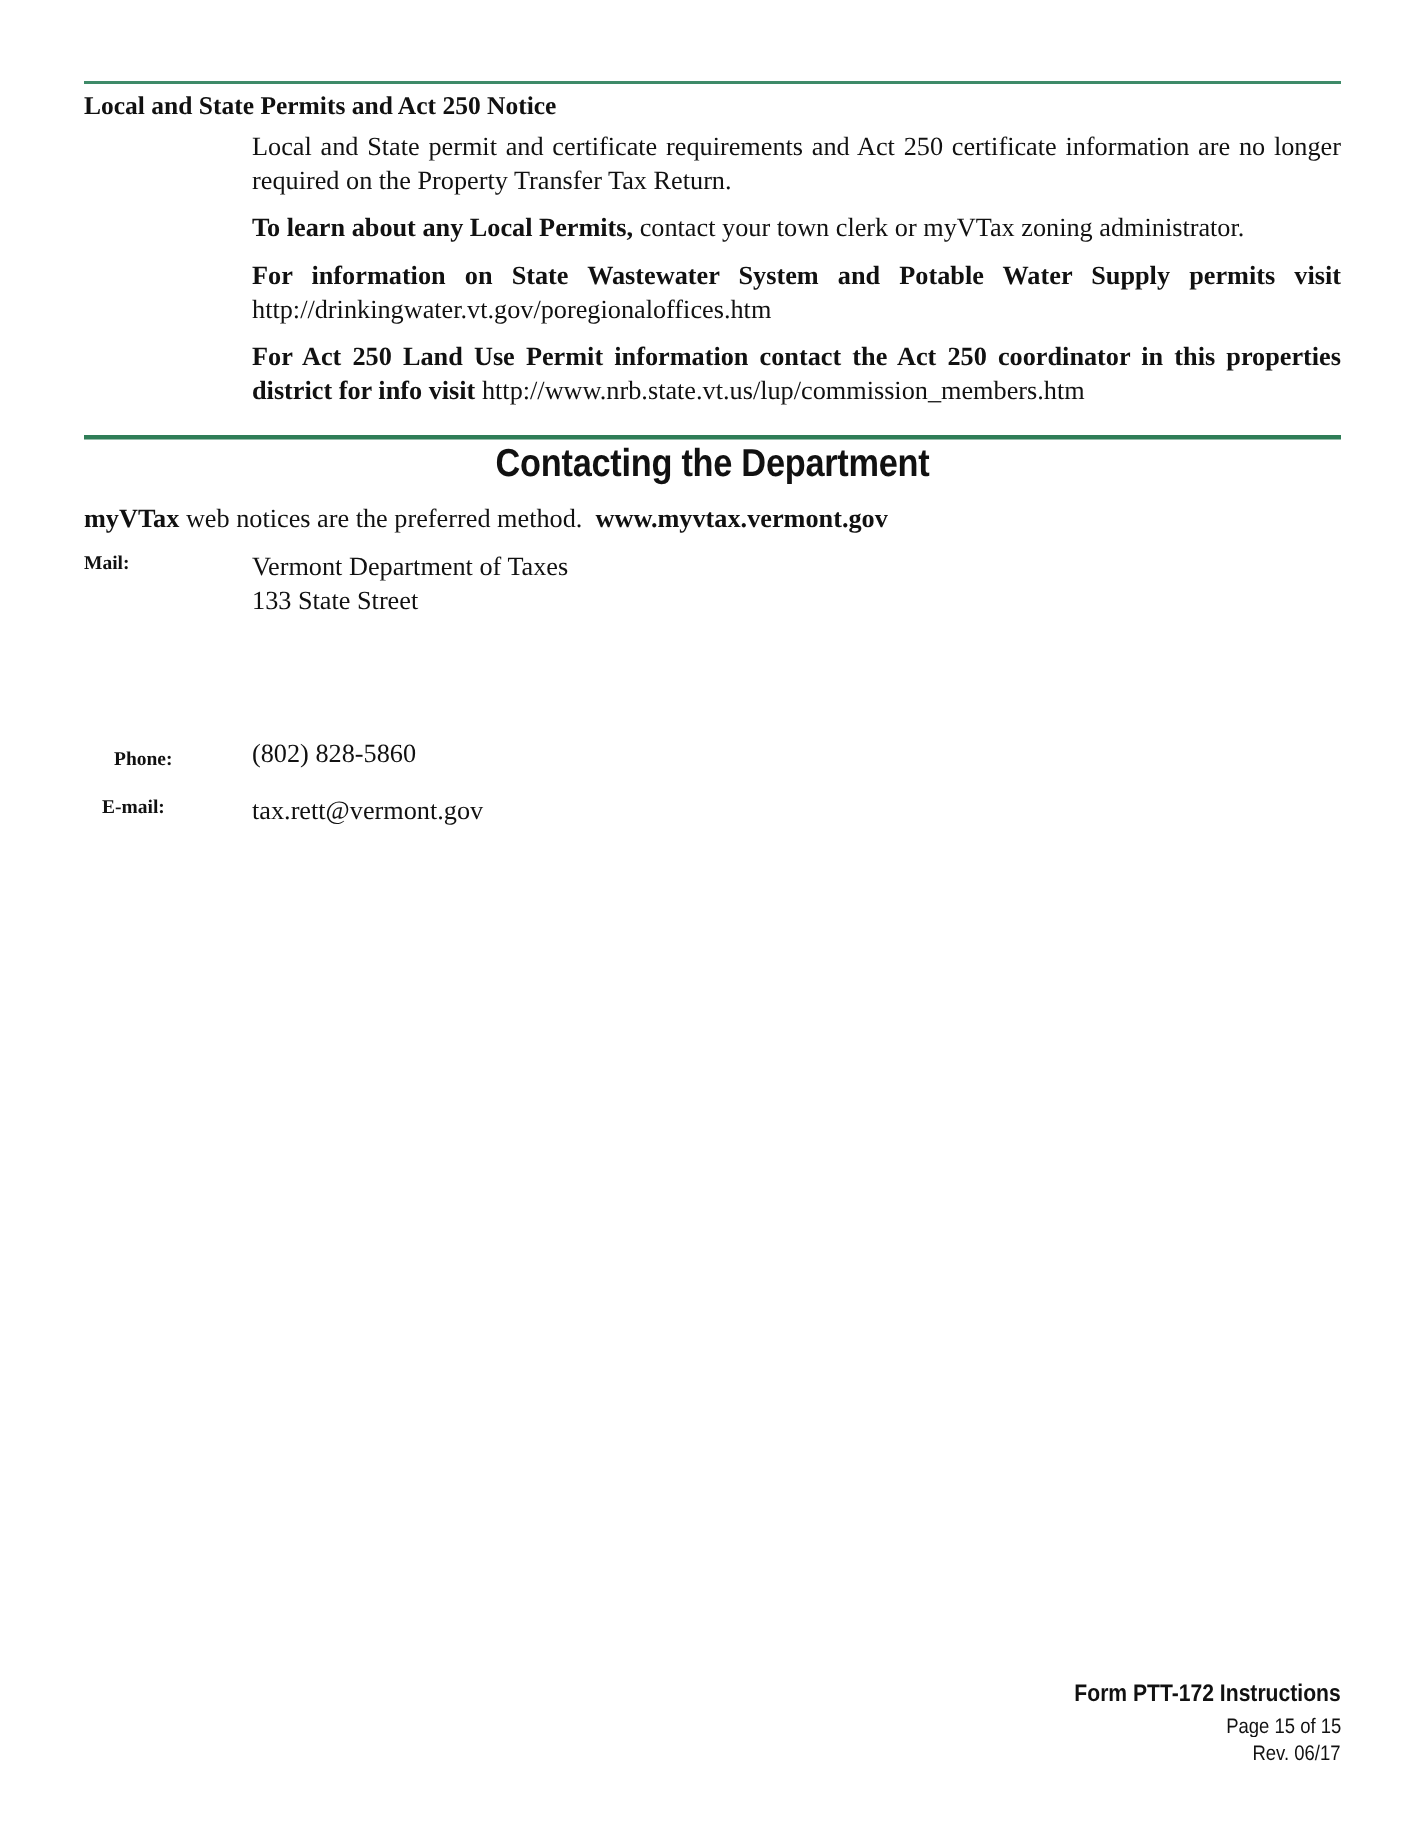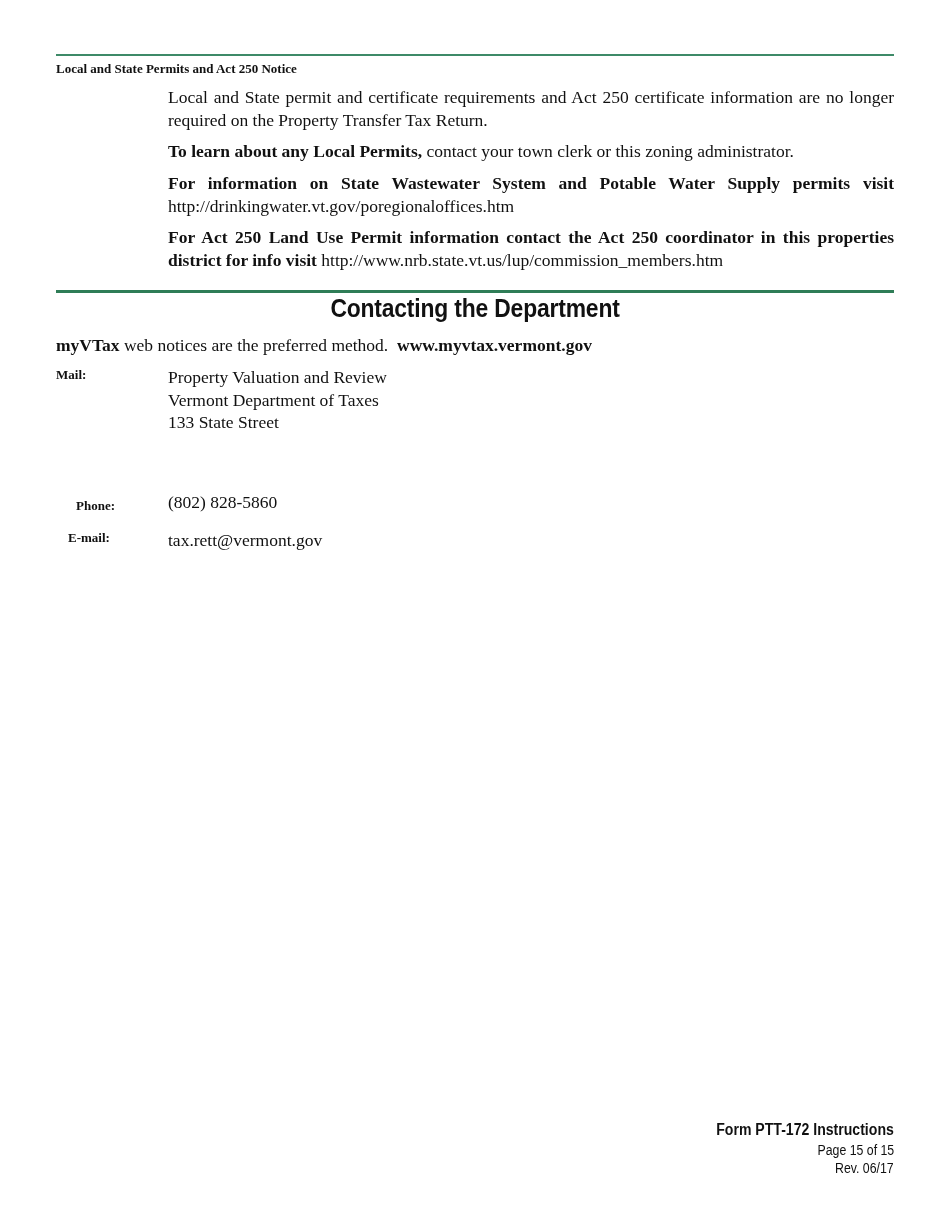--- a/index.html
+++ b/index.html
@@ -1,40 +1,40 @@
 <!DOCTYPE html>
 <html><head>
 <meta charset="utf-8">
 <style>
   html, body { margin: 0; padding: 0; background: #ffffff; }
   body { width: 950px; height: 1230px; position: relative; font-family: "Liberation Serif", serif; color: #111; }
   .rule-thin { position: absolute; left: 56px; width: 838px; height: 2px; background: #3e8a68; }
   .rule-thick { position: absolute; left: 56px; width: 838px; height: 3px; background: #2f7d57; }
-  .sec-heading { position: absolute; left: 56px; top: 61px; font-weight: bold; font-size: 13px; }
+  .sec-heading { position: absolute; left: 56px; top: 61px; font-weight: bold; font-size: 17px; }
   .para { position: absolute; left: 168px; width: 726px; font-size: 17.5px; line-height: 22.5px; text-align: justify; }
   .para b { font-weight: bold; }
   .h2 { position: absolute; left: 56px; width: 838px; top: 293px; text-align: center; font-family: "Liberation Sans", sans-serif; font-weight: bold; font-size: 26px; transform: scaleX(0.88); transform-origin: center; letter-spacing: -0.2px; }
   .line { position: absolute; left: 56px; font-size: 17.5px; }
   .lbl { position: absolute; left: 56px; font-weight: bold; font-size: 13px; }
   .val { position: absolute; left: 168px; font-size: 17.5px; line-height: 22.5px; }
   .footer { position: absolute; right: 56px; text-align: right; font-family: "Liberation Sans", sans-serif; transform-origin: right; }
   .footer-title { top: 1121px; font-weight: bold; font-size: 16px; transform: scaleX(0.88); }
   .footer-sub { font-size: 14px; transform: scaleX(0.88); }
 </style>
 </head>
 <body>
 
 <div class="rule-thin" style="top:54px;"></div>
 
 <div class="sec-heading">Local and State Permits and Act 250 Notice</div>
 
 <div class="para" style="top:86px;">Local and State permit and certificate requirements and Act 250 certificate information are no longer required on the Property Transfer Tax Return.</div>
 
 <div class="para" style="top:140px;">
-  <b>To learn about any Local Permits,</b><span> contact your town clerk or this zoning administrator.</span>
+  <b>To learn about any Local Permits,</b><span> contact your town clerk or myVTax zoning administrator.</span>
 </div>
 
 <div class="para" style="top:172px;">
   <b>For information on State Wastewater System and Potable Water Supply permits visit</b>
   <span>http://drinkingwater.vt.gov/poregionaloffices.htm</span>
 </div>
 
 <div class="para" style="top:226px;">
   <b>For Act 250 Land Use Permit information contact the Act 250 coordinator in this properties district for info visit</b>
   <span>http://www.nrb.state.vt.us/lup/commission_members.htm</span>
@@ -43,21 +43,20 @@
 <div class="rule-thick" style="top:290px;"></div>
 
 <div class="h2">Contacting the Department</div>
 
 <div class="line" style="top:335px;">
   <b>myVTax</b><span> web notices are the preferred method.</span>&nbsp; <b>www.myvtax.vermont.gov</b>
 </div>
 
 <div class="lbl" style="top:367px;">Mail:</div>
 <div class="val" style="top:366px;">
-  <div>Property Valuation and Review</div>
   <div>Vermont Department of Taxes</div>
   <div>133 State Street</div>
 </div>
 
 <div class="lbl" style="top:498px;margin-left:20px;">Phone:</div>
 <div class="val" style="top:491px;">(802) 828-5860</div>
 
 <div class="lbl" style="top:530px;margin-left:12px;">E-mail:</div>
 <div class="val" style="top:529px;">tax.rett@vermont.gov</div>
 

